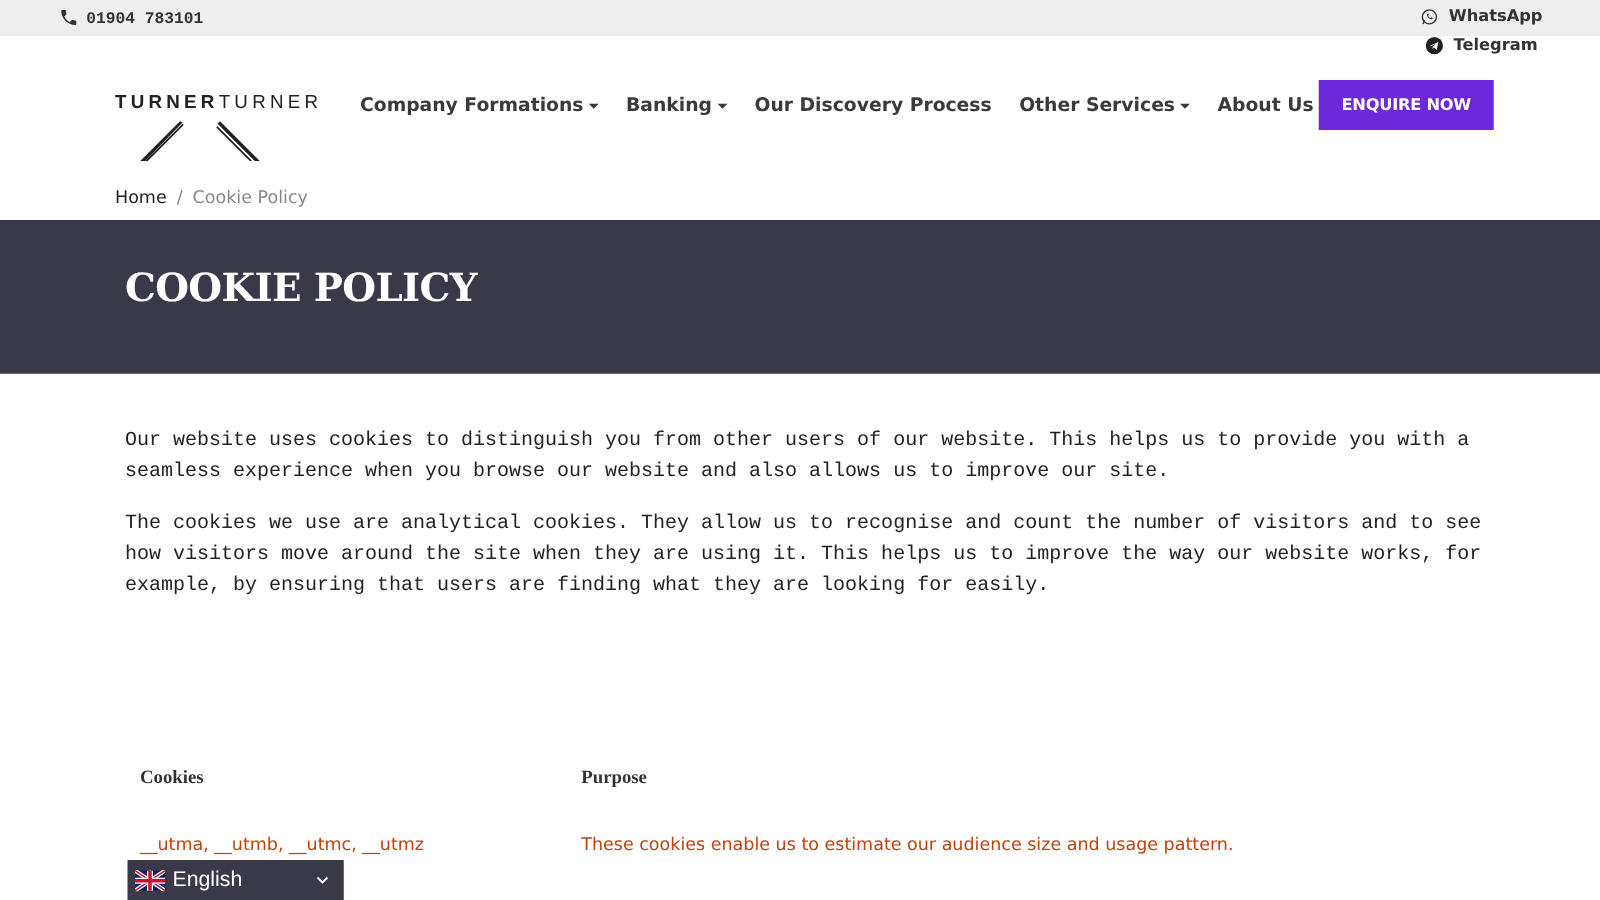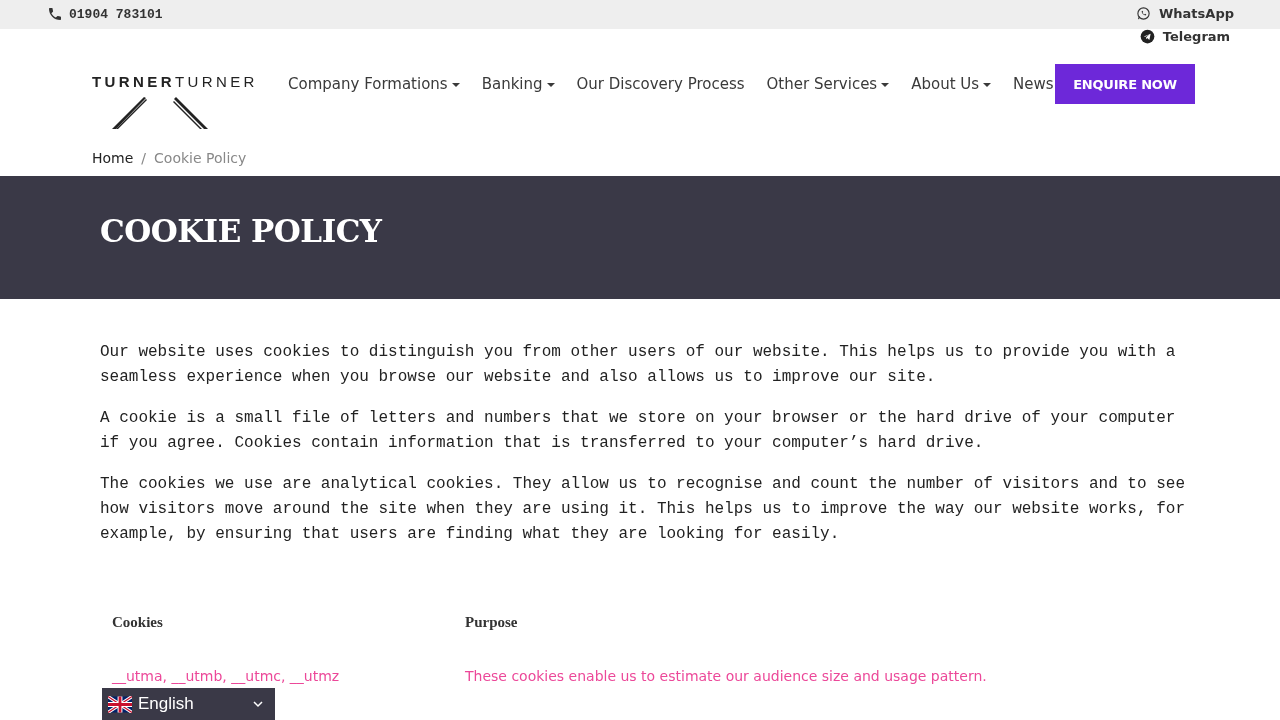--- a/index.html
+++ b/index.html
@@ -15,21 +15,21 @@
   .topbar .social .item { display: flex; align-items: center; gap: 8px; cursor: pointer; }
   .topbar .social svg { width: 15px; height: 15px; }
 
   .header { position: absolute; top: 29px; left: 0; width: 1280px; height: 118px; }
   .logo { position: absolute; left: 92px; top: 44px; width: 142px; height: 56px; cursor: pointer; }
   .logo .word { position: absolute; left: 0; top: 0; font-family: "Liberation Sans", sans-serif; font-size: 15px; letter-spacing: 3.4px; color: #222; }
   .logo .word b { font-weight: bold; }
   .logo .word span.light { font-weight: normal; }
   .logo svg { position: absolute; left: 16px; top: 16px; width: 110px; height: 40px; }
 
-  .nav { position: absolute; top: 44px; left: 288px; display: flex; align-items: center; height: 22px; }
+  .nav { position: absolute; top: 44px; left: 288px; display: flex; align-items: center; height: 22px; font-weight: bold; }
   .nav .nav-item { font-family: "DejaVu Sans", sans-serif; font-size: 15px; color: #3a3a3a; margin-right: 22px; display: flex; align-items: center; cursor: pointer; white-space: nowrap; }
   .nav .caret { display: inline-block; width: 0; height: 0; border-left: 4px solid transparent; border-right: 4px solid transparent; border-top: 4px solid #3a3a3a; margin-left: 4px; margin-top: 1px; }
 
   .enquire { position: absolute; left: 1055px; top: 35px; width: 140px; height: 40px; background: #6d28d9; color: #fff;
     font-family: "DejaVu Sans", sans-serif; font-size: 13px; font-weight: bold; display: flex; align-items: center; justify-content: center; cursor: pointer; border: none; letter-spacing: -0.2px; }
 
   .breadcrumb { position: absolute; top: 150px; left: 92px; font-family: "DejaVu Sans", sans-serif; font-size: 14px; display: flex; gap: 8px; }
   .breadcrumb .home { color: #222; cursor: pointer; }
   .breadcrumb .sep { color: #888; }
   .breadcrumb .current { color: #888; }
@@ -37,21 +37,21 @@
   .hero { position: absolute; top: 176px; left: 0; width: 1280px; height: 123px; background: #3a3947; }
   .hero h1 { position: absolute; left: 100px; top: 37px; font-family: "DejaVu Serif", serif; font-weight: bold; font-size: 31px; color: #fff; letter-spacing: -0.5px; }
 
   .content { position: absolute; top: 340px; left: 100px; width: 1085px; font-family: Liberation Mono, monospace; font-size: 16px; line-height: 25px; color: #222; }
   .content p { margin-bottom: 16px; }
 
   .cookie-table { position: absolute; top: 614px; left: 100px; width: 1080px; }
   .cookie-table .th { position: absolute; top: 0; font-family: Liberation Serif, serif; font-size: 15px; color: #333; font-weight: bold; }
   .cookie-table .th.c1 { left: 12px; }
   .cookie-table .th.c2 { left: 365px; }
-  .cookie-table .td { position: absolute; font-family: "DejaVu Sans", sans-serif; font-size: 14px; color: #ec4899; white-space: nowrap; text-align: center; }
+  .cookie-table .td { position: absolute; font-family: "DejaVu Sans", sans-serif; font-size: 14px; color: #c2410c; white-space: nowrap; text-align: center; }
 
   .lang { position: absolute; left: 102px; top: 688px; width: 173px; height: 32px; background: #3a3947; color: #fff; display: flex; align-items: center; padding-left: 6px; cursor: pointer; }
   .lang .flag { width: 24px; height: 17px; margin-right: 6px; }
   .lang .label { font-family: "Liberation Sans", sans-serif; font-size: 17px; }
   .lang .chev { position: absolute; right: 12px; top: 11px; width: 10px; height: 10px; }
 </style>
 </head>
 <body>
 
 <div class="topbar">
@@ -124,21 +124,20 @@
   <span class="sep">/</span>
   <span class="current">Cookie Policy</span>
 </div>
 
 <div class="hero">
   <h1>COOKIE POLICY</h1>
 </div>
 
 <div class="content">
   <p>Our website uses cookies to distinguish you from other users of our website. This helps us to provide you with a seamless experience when you browse our website and also allows us to improve our site.</p>
-  <p>A cookie is a small file of letters and numbers that we store on your browser or the hard drive of your computer if you agree. Cookies contain information that is transferred to your computer’s hard drive.</p>
   <p>The cookies we use are analytical cookies. They allow us to recognise and count the number of visitors and to see how visitors move around the site when they are using it. This helps us to improve the way our website works, for example, by ensuring that users are finding what they are looking for easily.</p>
 </div>
 
 <div class="cookie-table">
   <div class="th c1">Cookies</div>
   <div class="th c2">Purpose</div>
   <div class="td" style="left:12px; top:54px;">__utma, __utmb, __utmc, __utmz</div>
   <div class="td" style="left:365px; top:54px;">These cookies enable us to estimate our audience size and usage pattern.</div>
 </div>
 

